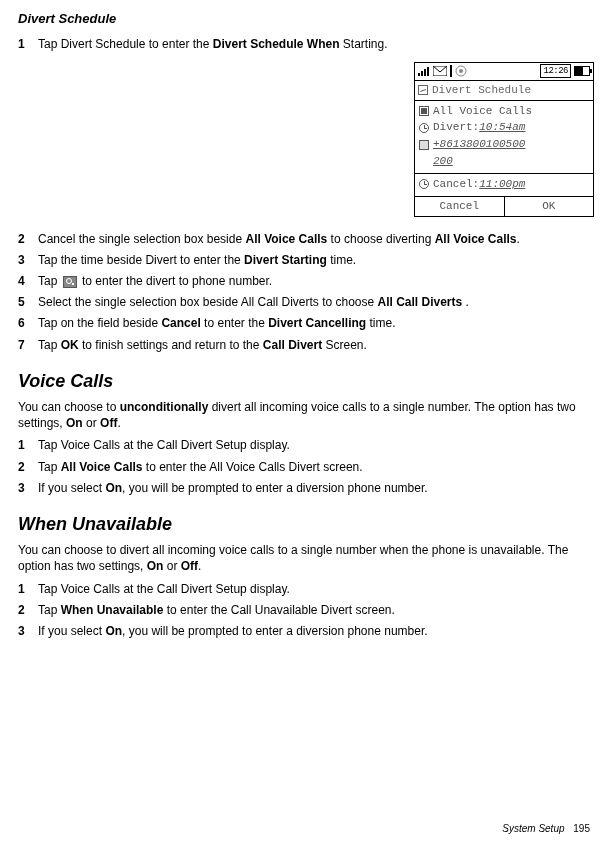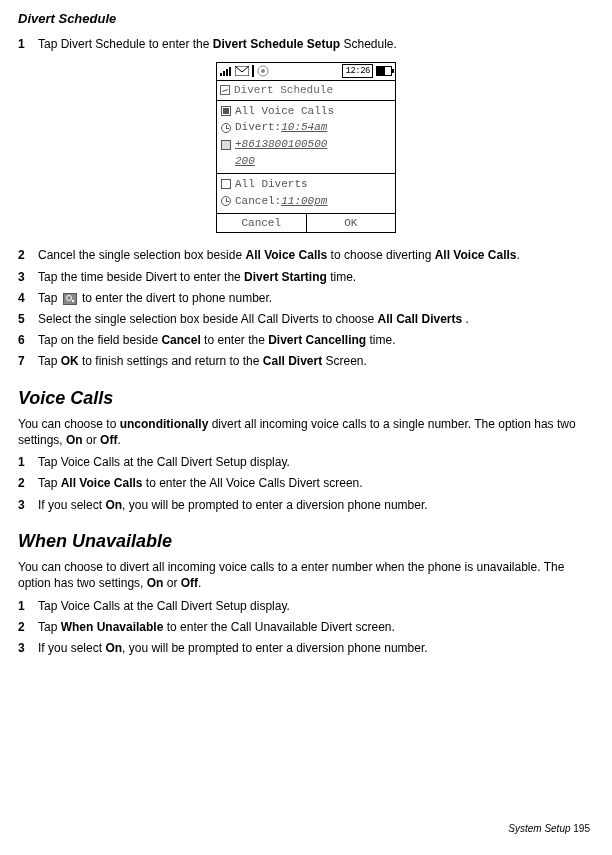--- a/index.html
+++ b/index.html
@@ -26,21 +26,21 @@
       margin-bottom: 6px;
       font-size: 18px;
     }
     .step { display: flex; margin-bottom: 5px; }
     .step-num { font-weight: bold; width: 20px; flex-shrink: 0; }
     .step-text { flex: 1; }
     .para { margin-bottom: 6px; }
     b { font-weight: bold; }
 
     
-    .phone-wrap { display: flex; justify-content: center; margin: 10px 0 14px 0; }
+    .phone-wrap { display: flex; justify-content: flex-end; margin: 10px 0 14px 0; }
     .phone {
       width: 180px;
       font-family: "Courier New", monospace;
       font-size: 11px;
       border: 1px solid #000;
     }
     .status-bar {
       display: flex;
       align-items: center;
       height: 18px;
@@ -90,31 +90,31 @@
     .inline-icon::before { content:""; position:absolute; left:2px; top:1px; width:4px; height:4px; border:1px solid #fff; border-radius:50%; }
     .inline-icon::after { content:""; position:absolute; right:2px; bottom:2px; width:2px; height:2px; background:#fff; }
 
     .footer {
       position: absolute;
       bottom: 20px;
       right: 22px;
       font-size: 10px;
       font-style: italic;
     }
-    .footer .pn { font-style: normal; }
+    .footer .pn { font-style: normal; margin-left: 6px; }
   </style>
 </head>
 <body>
 
 <div class="section-title">Divert Schedule</div>
 
 <div class="step">
   <div class="step-num">1</div>
   <div class="step-text">
-    <span>Tap Divert Schedule to enter the </span><b>Divert Schedule</b><b> Setup</b><span> Schedule.</span>
+    <span>Tap Divert Schedule to enter the </span><b>Divert Schedule</b><b> When</b><span> Starting.</span>
   </div>
 </div>
 
 <div class="phone-wrap">
   <div class="phone">
     <div class="status-bar">
       <span class="icon">
         <svg width="12" height="10">
             <rect x="0" y="7" width="2" height="3" fill="#000"></rect>
             <rect x="3" y="5" width="2" height="5" fill="#000"></rect>
@@ -169,26 +169,20 @@
         <span class="underline">+8613800100500</span>
       </div>
       <div class="row">
         <span class="ico"></span>
         <span class="underline">200</span>
       </div>
     </div>
     <div class="section-block">
       <div class="row">
         <span class="ico">
-            <span class="checkbox"></span>
-          </span>
-        <span>All Diverts</span>
-      </div>
-      <div class="row">
-        <span class="ico">
             <span class="clock"></span>
           </span>
         <span>Cancel:</span>
           <span class="underline">11:00pm</span>
       </div>
     </div>
     <div class="btn-row">
       <div class="btn">Cancel</div>
       <div class="btn">OK</div>
     </div>
@@ -253,21 +247,21 @@
 </div>
 <div class="step">
   <div class="step-num">3</div>
   <div class="step-text">
     <span>If you select </span><b>On</b><span>, you will be prompted to enter a diversion phone number.</span>
   </div>
 </div>
 
 <div class="sub-section-title">When Unavailable</div>
 <div class="para">
-  <span>You can choose to divert all incoming voice calls to a enter number when the phone is unavailable. The option has two settings, </span><b>On</b><span> or </span><b>Off</b><span>.</span>
+  <span>You can choose to divert all incoming voice calls to a single number when the phone is unavailable. The option has two settings, </span><b>On</b><span> or </span><b>Off</b><span>.</span>
 </div>
 <div class="step">
   <div class="step-num">1</div>
   <div class="step-text">Tap Voice Calls at the Call Divert   Setup display.</div>
 </div>
 <div class="step">
   <div class="step-num">2</div>
   <div class="step-text">
     <span>Tap </span><b>When Unavailable</b><span> to enter the Call Unavailable Divert screen.</span>
   </div>

